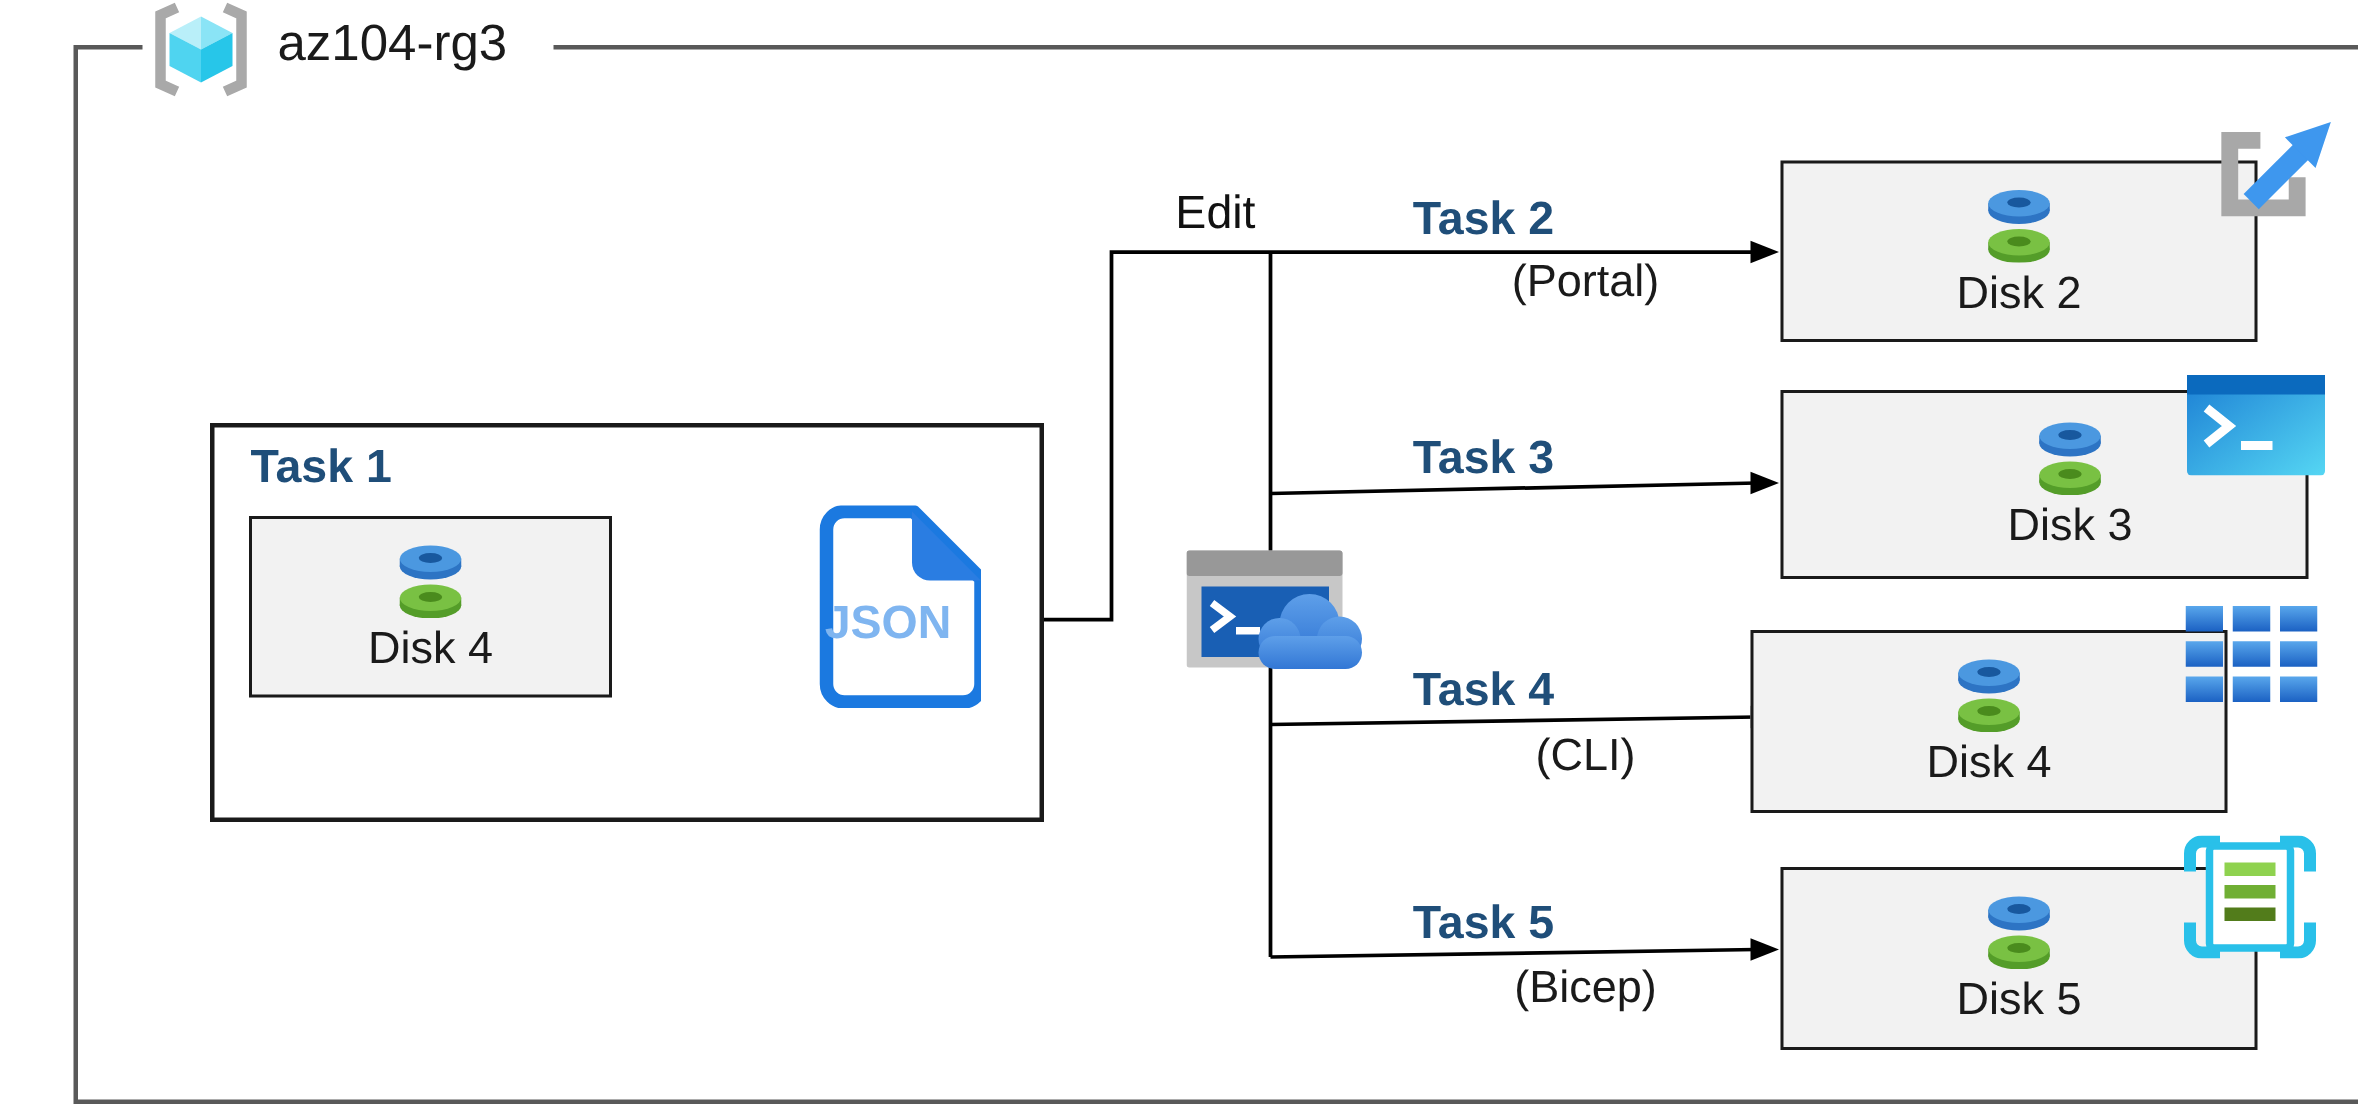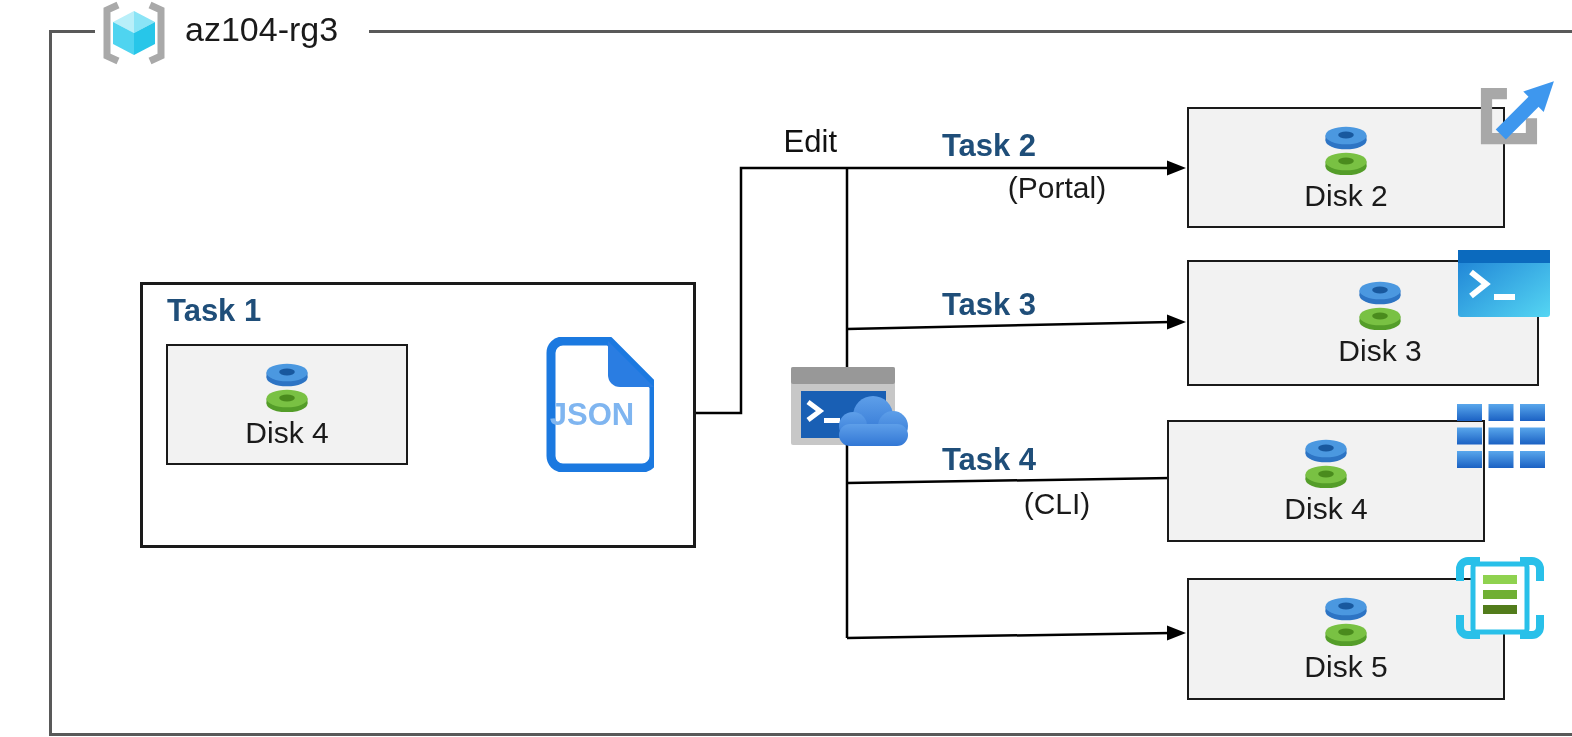--- a/index.html
+++ b/index.html
@@ -131,20 +131,22 @@
       <circle cx="102" cy="60" r="15"></circle>
       <rect x="48" y="58" width="69" height="22" rx="11"></rect>
     </g>
   </svg>
 
   <div class="abs branch-task bt2">Task 2</div>
   <div class="abs branch-method bm2">(Portal)</div>
   <div class="abs branch-task bt3">Task 3</div>
   <div class="abs branch-task bt4">Task 4</div>
   <div class="abs branch-method bm4">(CLI)</div>
+  <div class="abs branch-task bt5">Task 5</div>
+  <div class="abs branch-method bm5">(Bicep)</div>
 
   <div class="abs disk-box d2 above">
     <svg class="disk-svg" viewBox="0 0 58 52">
       <ellipse cx="29" cy="17.5" rx="20.5" ry="8.8" fill="#2d74c4"></ellipse>
         <rect x="8.5" y="12.5" width="41" height="5" fill="#2d74c4"></rect>
       <ellipse cx="29" cy="12.5" rx="20.5" ry="8.8" fill="#4b98e0"></ellipse>
         <ellipse cx="29" cy="12" rx="7.8" ry="3.4" fill="#18589e"></ellipse>
       <ellipse cx="29" cy="43.5" rx="20.5" ry="8.8" fill="#549d29"></ellipse>
         <rect x="8.5" y="38.5" width="41" height="5" fill="#549d29"></rect>
       <ellipse cx="29" cy="38.5" rx="20.5" ry="8.8" fill="#79c143"></ellipse>

